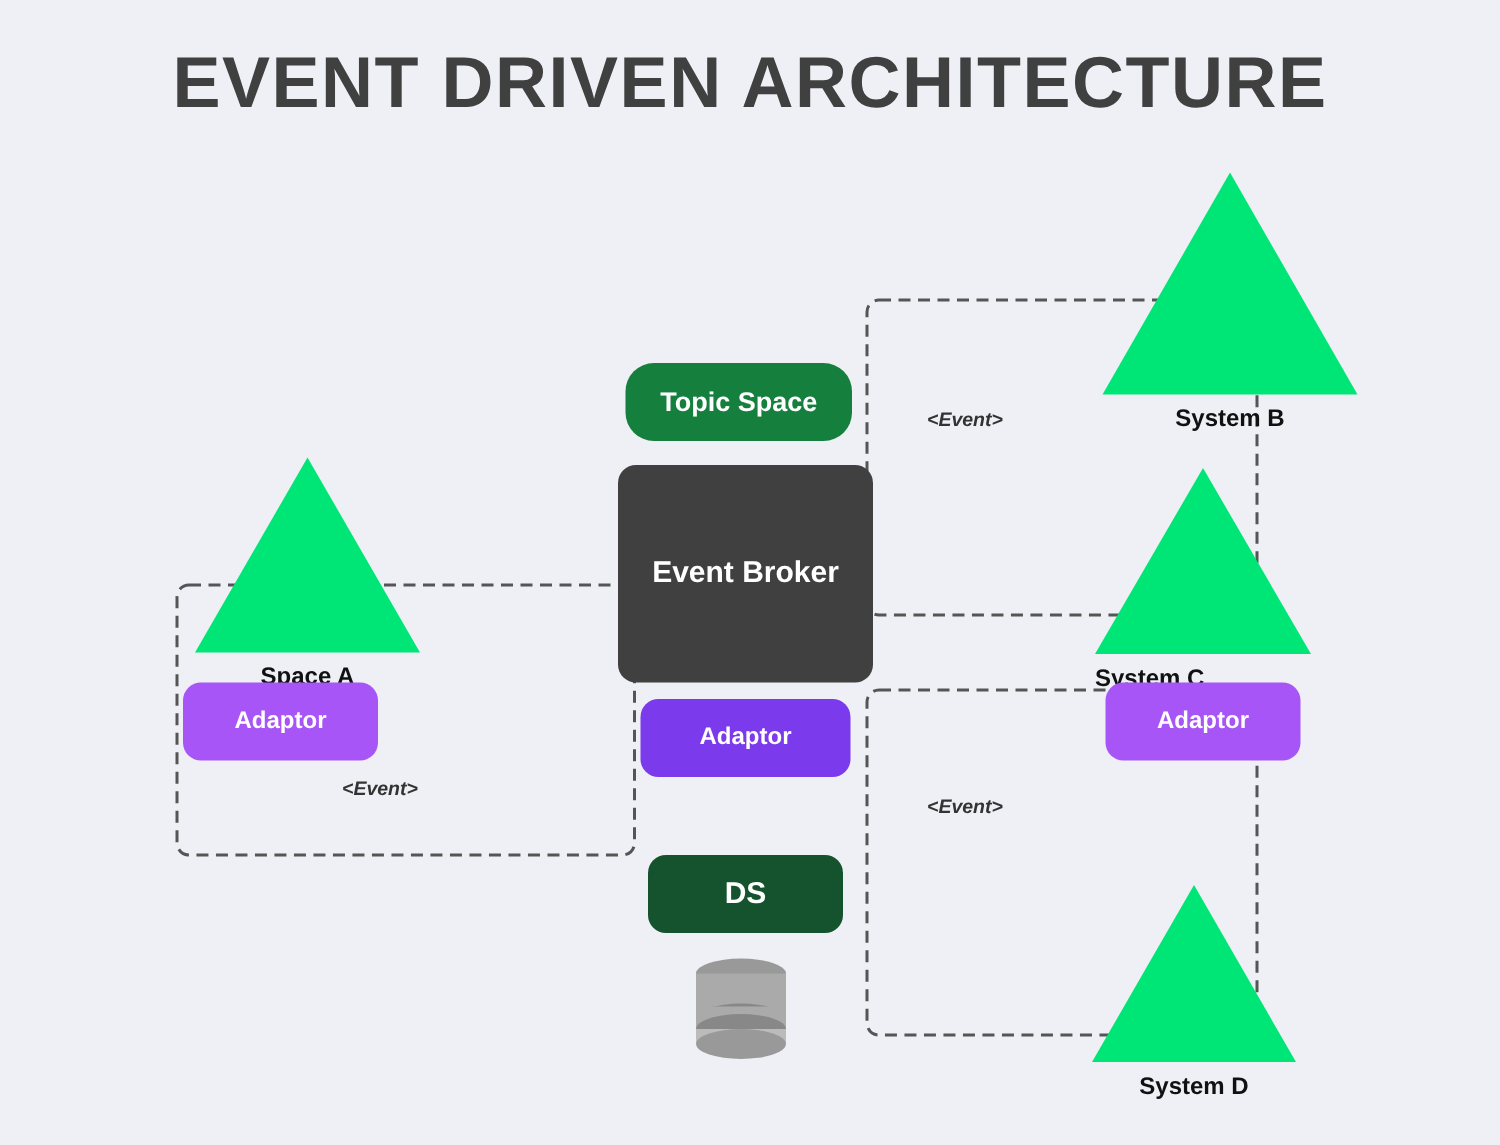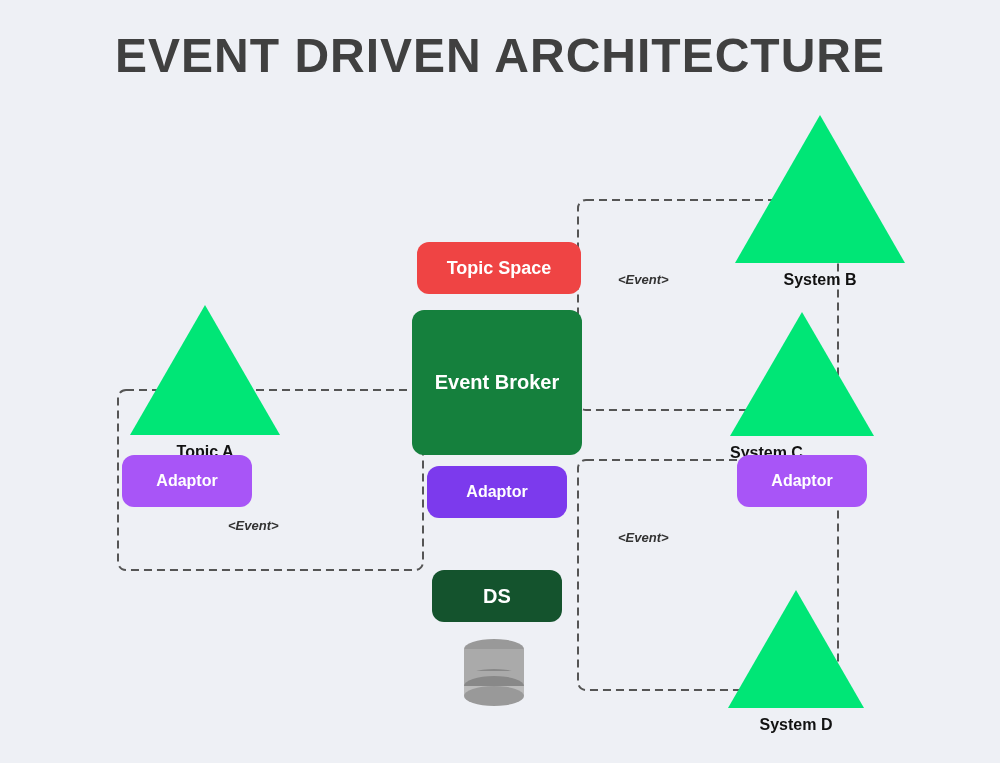--- a/index.html
+++ b/index.html
@@ -53,29 +53,30 @@
       position: absolute;
       display: flex;
       align-items: center;
       justify-content: center;
       border-radius: 12px;
       font-weight: 700;
       color: white;
       text-align: center;
     }
     .topic-space {
-      background: #ef4444;
-      width: 164px;
+      background: #15803d;
+      width: 151px;
       height: 52px;
       font-size: 18px;
       top: 242px;
       left: 417px;
+      border-radius: 19px;
     }
     .event-broker {
-      background: #15803d;
+      background: #404040;
       width: 170px;
       height: 145px;
       font-size: 20px;
       top: 310px;
       left: 412px;
     }
     .adaptor-center {
       background: #7c3aed;
       width: 140px;
       height: 52px;
@@ -133,21 +134,21 @@
 
     <rect x="118" y="390" width="305" height="180" rx="8" fill="none" stroke="#555" stroke-width="2" stroke-dasharray="8,5"></rect>
 
     <rect x="578" y="200" width="260" height="210" rx="8" fill="none" stroke="#555" stroke-width="2" stroke-dasharray="8,5"></rect>
 
     <rect x="578" y="460" width="260" height="230" rx="8" fill="none" stroke="#555" stroke-width="2" stroke-dasharray="8,5"></rect>
   </svg>
 
   <div class="triangle-wrapper" style="position:absolute; top:305px; left:130px; align-items:center;">
     <div style="width:0;height:0;border-left:75px solid transparent;border-right:75px solid transparent;border-bottom:130px solid #00e676;"></div>
-    <div class="triangle-label">Topic A</div>
+    <div class="triangle-label">Space A</div>
   </div>
 
   <div class="triangle-wrapper" style="position:absolute; top:115px; left:735px; align-items:center;">
     <div style="width:0;height:0;border-left:85px solid transparent;border-right:85px solid transparent;border-bottom:148px solid #00e676;"></div>
     <div class="triangle-label">System B</div>
   </div>
 
   <div class="triangle-wrapper" style="position:absolute; top:312px; left:730px; align-items:flex-start;">
     <div style="width:0;height:0;border-left:72px solid transparent;border-right:72px solid transparent;border-bottom:124px solid #00e676;"></div>
     <div class="triangle-label">System C</div>

